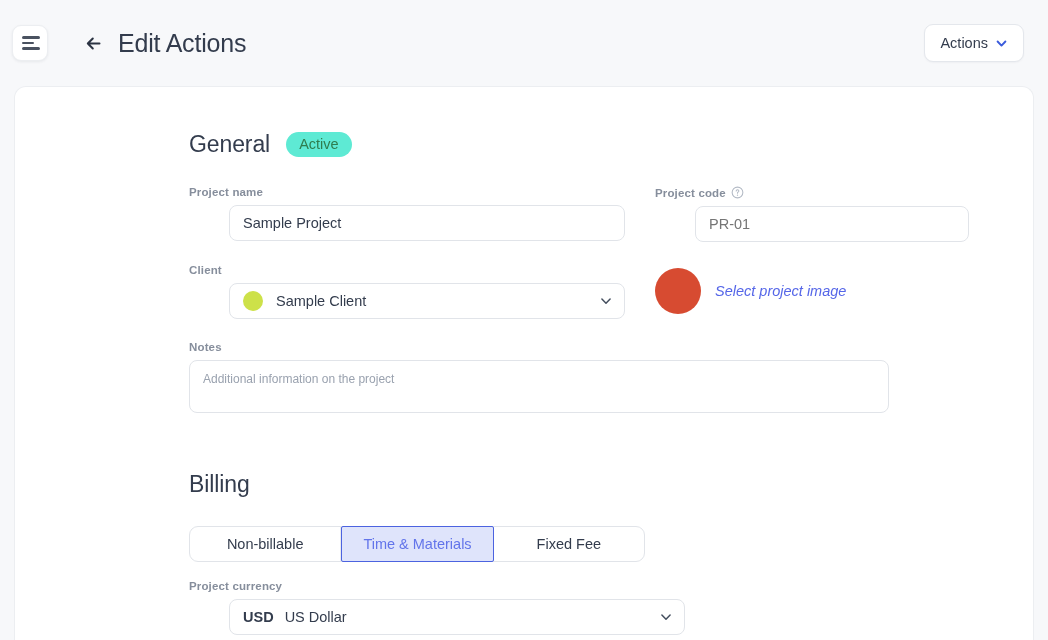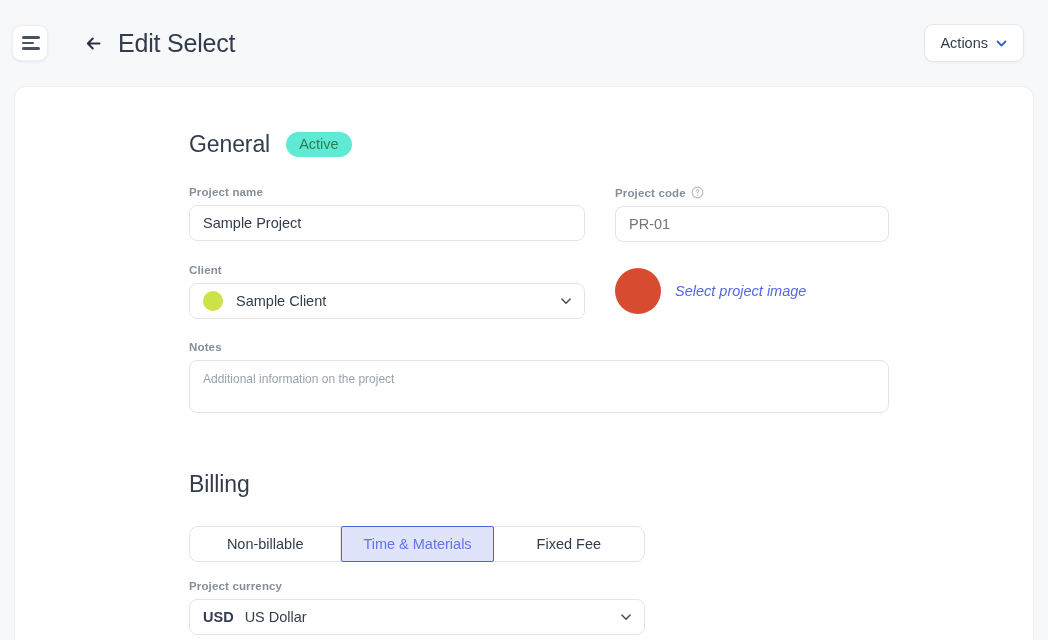--- a/index.html
+++ b/index.html
@@ -157,20 +157,21 @@
   .control {
     height: 36px;
     border: 1px solid #e1e4e9;
     border-radius: 8px;
     background: #fff;
     display: flex;
     align-items: center;
     padding: 0 13px;
     font-size: 14.5px;
     color: #333c4d;
+    margin-left: 40px;
   }
   .control.select { justify-content: space-between; cursor: pointer; padding-right: 11px; }
   .select-left { display: flex; align-items: center; gap: 13px; }
   .chev-grey { color: #444e5e; display: flex; align-items: center; }
 
   .avatar-dot {
     width: 20px; height: 20px; border-radius: 50%;
     flex: 0 0 auto;
   }
 
@@ -253,21 +254,21 @@
     <i></i>
     <i></i>
   </div>
 
   <div class="back-arrow">
     <svg width="21" height="21" viewBox="0 0 21 21" fill="none">
       <path d="M16.5 10.5H4.8M4.8 10.5L9.8 5.5M4.8 10.5L9.8 15.5" stroke="currentColor" stroke-width="2" stroke-linecap="round" stroke-linejoin="round"></path>
     </svg>
   </div>
 
-  <div class="page-title">Edit Select</div>
+  <div class="page-title">Edit Actions</div>
 
   <div class="spacer"></div>
 
   <div class="actions-btn">
     <span>Actions</span>
     <span class="chev">
       <svg width="13" height="13" viewBox="0 0 13 13" fill="none">
         <path d="M2.6 4.5L6.5 8.6L10.4 4.5" stroke="currentColor" stroke-width="1.9" stroke-linecap="round" stroke-linejoin="round"></path>
       </svg>
     </span>

